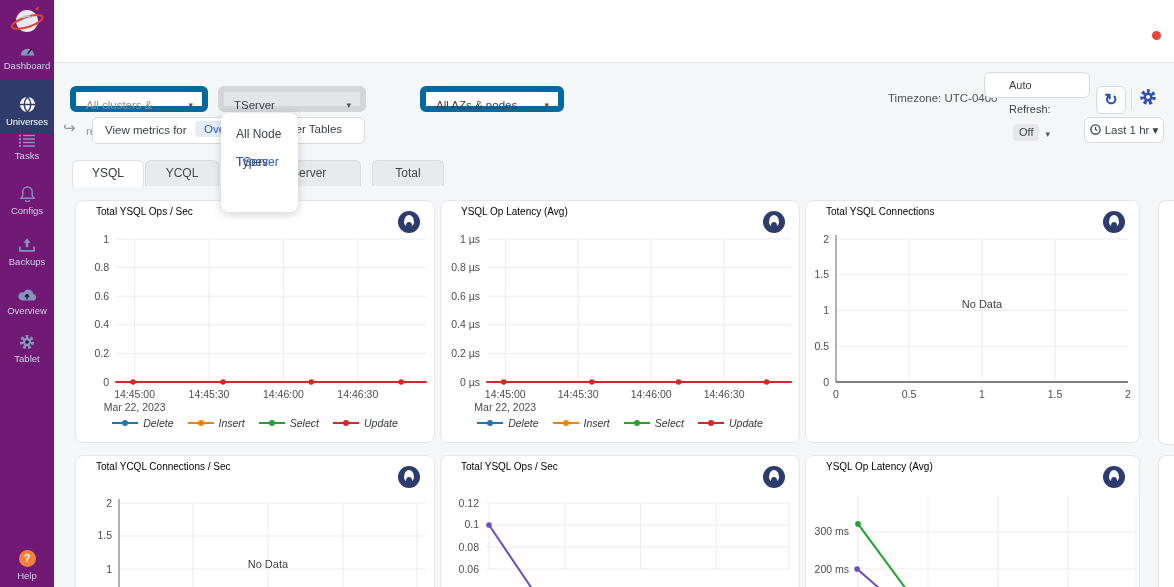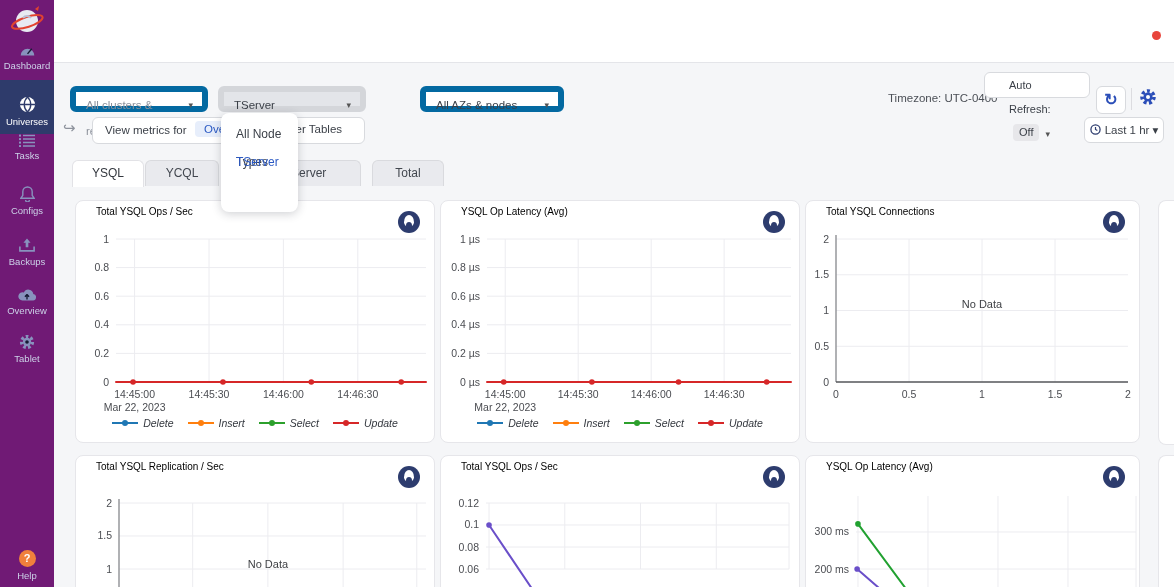--- a/index.html
+++ b/index.html
@@ -325,21 +325,21 @@
         <text x="23" y="184.5" text-anchor="end" font-size="10.5" fill="#4b4d52">0</text>
         <text x="30" y="197" text-anchor="middle" font-size="10.5" fill="#4b4d52">0</text>
         <text x="103" y="197" text-anchor="middle" font-size="10.5" fill="#4b4d52">0.5</text>
         <text x="176" y="197" text-anchor="middle" font-size="10.5" fill="#4b4d52">1</text>
         <text x="249" y="197" text-anchor="middle" font-size="10.5" fill="#4b4d52">1.5</text>
         <text x="322" y="197" text-anchor="middle" font-size="10.5" fill="#4b4d52">2</text>
         <text x="176" y="106.64" text-anchor="middle" font-size="11" fill="#3f4145">No Data</text>
       </svg>
     </div>
     <div class="card" style="left: 75px; top: 455px; width: 360px; height: 243px;">
-    <span class="card-title">Total YSQL Replication / Sec</span>
+    <span class="card-title">Total YCQL Connections / Sec</span>
     <span class="yb-badge"></span>
     <div class="legend"></div>
   <svg width="360" height="243" viewBox="0 0 360 243">
         <line x1="43" y1="47" x2="350" y2="47" stroke="#ececf0" stroke-width="1"></line>
         <line x1="43" y1="79.967" x2="350" y2="79.967" stroke="#ececf0" stroke-width="1"></line>
         <line x1="43" y1="113.033" x2="350" y2="113.033" stroke="#ececf0" stroke-width="1"></line>
         <line x1="116.67999999999999" y1="47" x2="116.67999999999999" y2="146" stroke="#ececf0" stroke-width="1"></line>
         <line x1="191.89499999999998" y1="47" x2="191.89499999999998" y2="146" stroke="#ececf0" stroke-width="1"></line>
         <line x1="267.11" y1="47" x2="267.11" y2="146" stroke="#ececf0" stroke-width="1"></line>
         <line x1="340.78999999999996" y1="47" x2="340.78999999999996" y2="146" stroke="#ececf0" stroke-width="1"></line>

